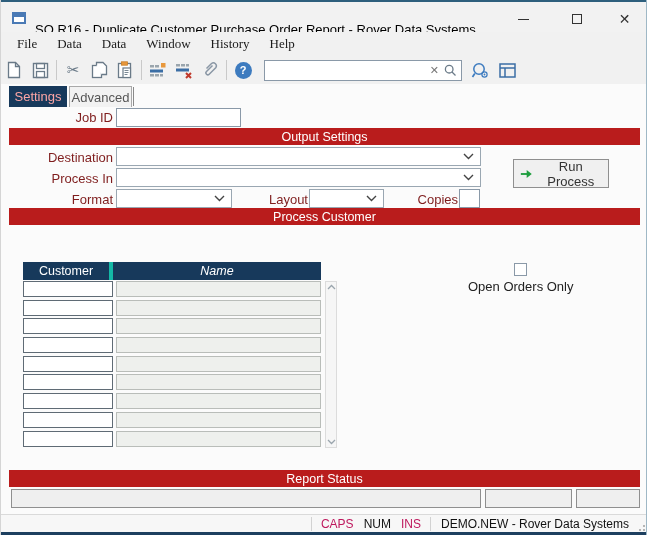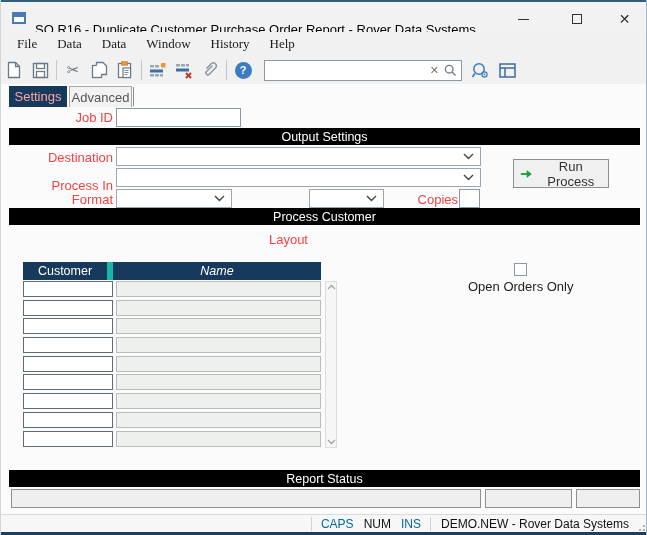--- a/index.html
+++ b/index.html
@@ -41,49 +41,49 @@
   .search-clear { color:#777; font-size:11px; line-height:1; }
 
   
   .client { left:0; top:84px; width:647px; height:430px; background:#fbfbfb; }
   .tab { position:absolute; top:2px; height:21px; display:flex; align-items:center; justify-content:center; font-size:13px; }
   .tab-active { left:8px; width:58px; background:#17395b; color:#fca5a5; }
   .tab-inactive { left:68px; width:63px; background:#f2f2f2; color:#555; border:1px solid #a9a9a9; border-bottom:none; }
   .tab-endcap { position:absolute; left:132px; top:3px; width:1px; height:19px; background:#8a8a8a; }
 
   
-  .flabel { position:absolute; font-size:13px; color:#ef4444; text-align:right; white-space:nowrap; }
+  .flabel { position:absolute; font-size:13px; color:#7f1d1d; text-align:right; white-space:nowrap; }
   .tbox { position:absolute; background:#fff; border:1px solid #8a99a8; }
   .combo { position:absolute; background:#fff; border:1px solid #9aa7b2; display:flex; align-items:center; justify-content:flex-end; padding-right:6px; }
-  .navybar { position:absolute; left:8px; width:631px; height:17px; background:#000000; color:#fff; font-size:12.5px; display:flex; align-items:center; justify-content:center; }
+  .navybar { position:absolute; left:8px; width:631px; height:17px; background:#b91c1c; color:#fff; font-size:12.5px; display:flex; align-items:center; justify-content:center; }
 
   
   .lbl-jobid { right:535px; top:26px; }           
   .inp-jobid { left:115px; top:24px; width:125px; height:19px; }
 
   .bar-output { top:44px; }
   .lbl-destination { right:535px; top:66px; }
   .cmb-destination { left:115px; top:63px; width:365px; height:19px; }
-  .lbl-processin { right:535px; top:94px; }
+  .lbl-processin { right:535px; top:87px; }
   .cmb-processin { left:115px; top:84px; width:365px; height:19px; }
   .lbl-format { right:535px; top:108px; }
   .cmb-format { left:115px; top:105px; width:116px; height:19px; }
-  .lbl-layout { right:340px; top:108px;margin-top:40px; }
+  .lbl-layout { right:340px; top:108px; }
   .cmb-layout { left:308px; top:105px; width:75px; height:19px; }
   .lbl-copies { right:190px; top:108px; }
   .inp-copies { left:458px; top:105px; width:21px; height:19px; }
 
   .run-btn { position:absolute; left:512px; top:75px; width:96px; height:29px; background:#f0f0f0; border:1px solid #8f8f8f; display:flex; align-items:center; justify-content:center; gap:7px; font-size:13px; color:#333; }
 
   .bar-process { top:124px; }
 
   
   .thead { position:absolute; left:22px; top:178px; width:298px; height:18px; display:flex; background:#17395b; }
   .th { color:#fff; font-size:12.5px; display:flex; align-items:center; justify-content:center; }
-  .th-customer { width:90px; border-right:6px solid #14b8a6; }
+  .th-customer { width:90px; border-right:4px solid #14b8a6; }
   .th-name { width:208px;font-style:italic; }
   .tbody { position:absolute; left:22px; top:197px; width:298px; }
   .t-row { height:18.7px; display:flex; }
   .cell-customer { width:90px; height:16px; background:#fff; border:1px solid #5f6b75; margin-right:3px; }
   .cell-name { width:205px; height:16px; background:#eef0ed; border:1px solid #b9bdb9; }
   .vscroll { position:absolute; left:324px; top:197px; width:12px; height:167px; background:#f6f6f6; border:1px solid #dcdcdc; display:flex; flex-direction:column; justify-content:space-between; align-items:center; padding:2px 0; }
 
   .checkbox-row { position:absolute; left:467px; top:179px; display:flex; align-items:center; gap:3px;flex-direction:column; }
   .checkbox { width:13px; height:13px; background:#fff; border:1px solid #8a99a8; }
   .checkbox-label { font-size:13px; color:#222; }
@@ -91,21 +91,21 @@
   .bar-status { top:386px; }
   .stat-field { position:absolute; top:405px; height:19px; background:#efefef; border:1px solid #8f8f8f; }
   .stat-1 { left:10px; width:470px; }
   .stat-2 { left:484px; width:87px; }
   .stat-3 { left:575px; width:64px; }
 
   
   .statusbar { left:0; top:514px; width:647px; height:18px; background:#f7f7f7; border-top:1px solid #dadada; display:flex; align-items:center; justify-content:flex-end; font-size:12px; }
   .sb-sep { width:1px; height:14px; background:#d2d2d2; margin:0 4px; }
   .sb-key { padding:0 5px; }
-  .key-off { color:#0369a1; }
+  .key-off { color:#be185d; }
   .key-on { color:#111; }
   .sb-session { padding:0 6px; color:#111; white-space:nowrap; }
   .grip { width:10px; height:10px; margin:4px 3px 0 0; position:relative; }
   .grip i { position:absolute; width:2px; height:2px; background:#b5b5b5; }
   .grip i:nth-child(1){ right:0; bottom:0; } .grip i:nth-child(2){ right:4px; bottom:0; }
   .grip i:nth-child(3){ right:0; bottom:4px; }
 </style>
 </head>
 <body>
 

